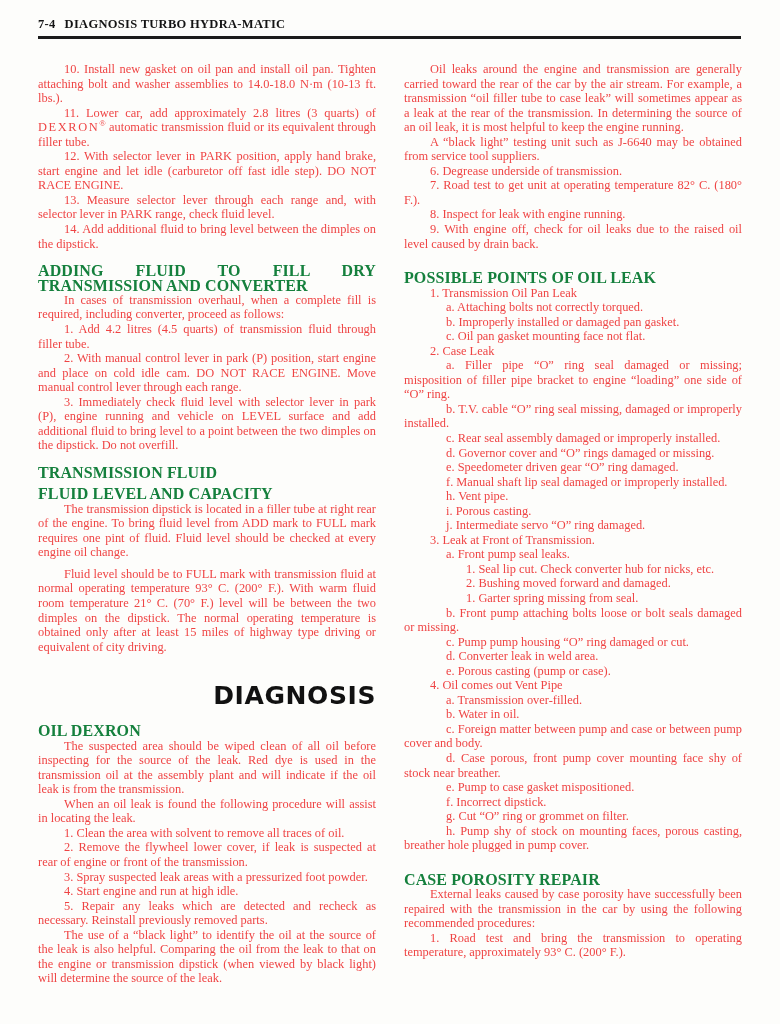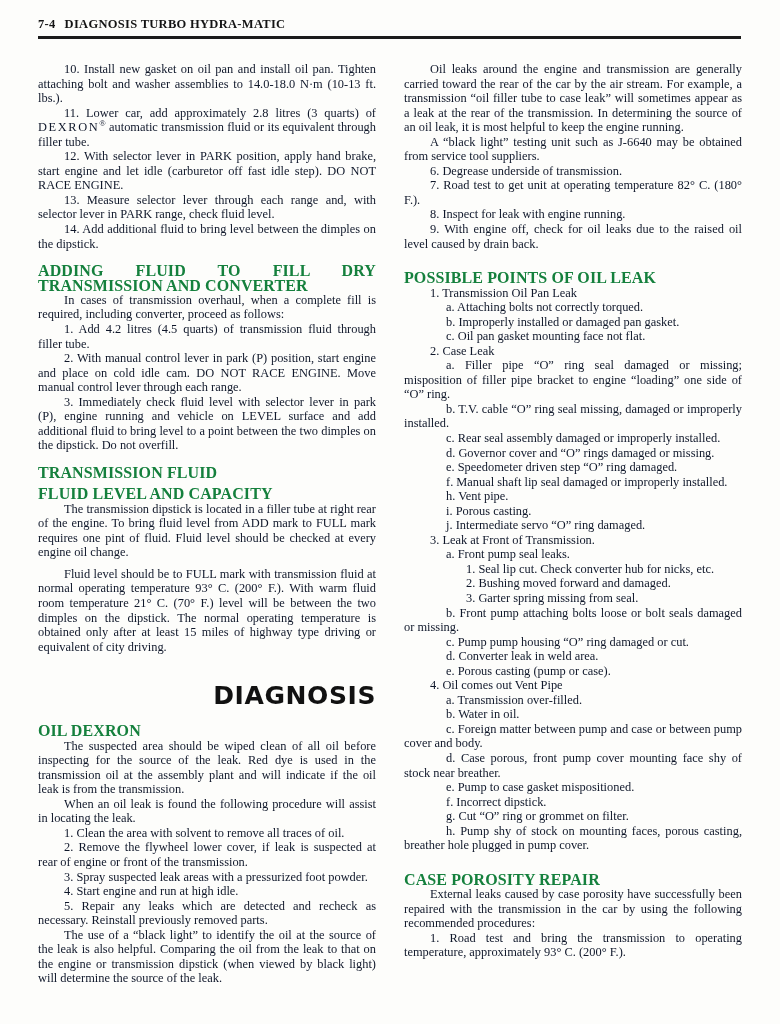--- a/index.html
+++ b/index.html
@@ -63,21 +63,21 @@
   }
 
   
   p {
     margin: 0;
     font-size: 12.4px;
     line-height: 14.55px;
     text-align: justify;
     text-justify: inter-word;
     hyphens: none;
-    color: #0f172a;
+    color: #ef4444;
   }
   p.indent {
     text-indent: 26px;
   }
 
   
   p.item {
     text-indent: 26px;
   }
   p.item-a {
@@ -197,30 +197,30 @@
       <div id="r-points">
           <p class="item">1. Transmission Oil Pan Leak</p>
           <p class="item-a">a.   Attaching bolts not correctly torqued.</p>
           <p class="item-a">b.   Improperly installed or damaged pan gasket.</p>
           <p class="item-a">c.   Oil pan gasket mounting face not flat.</p>
           <p class="item">2. Case Leak</p>
           <p class="item-a">a.   Filler pipe “O” ring seal damaged or missing; misposition of filler pipe bracket to engine “loading” one side of “O” ring.</p>
           <p class="item-a">b.   T.V. cable “O” ring seal missing, damaged or improperly installed.</p>
           <p class="item-a">c.   Rear seal assembly damaged or improperly installed.</p>
           <p class="item-a">d.   Governor cover and “O” rings damaged or missing.</p>
-          <p class="item-a">e.   Speedometer driven step “O” ring damaged.</p>
+          <p class="item-a">e.   Speedometer driven gear “O” ring damaged.</p>
           <p class="item-a">f.   Manual shaft lip seal damaged or improperly installed.</p>
           <p class="item-a">h.   Vent pipe.</p>
           <p class="item-a">i.   Porous casting.</p>
           <p class="item-a">j.   Intermediate servo “O” ring damaged.</p>
           <p class="item">3. Leak at Front of Transmission.</p>
           <p class="item-a">a.   Front pump seal leaks.</p>
           <p class="item-n2">1. Seal lip cut. Check converter hub for nicks, etc.</p>
           <p class="item-n2">2. Bushing moved forward and damaged.</p>
-          <p class="item-n2">3. Garter spring missing from seal.</p>
+          <p class="item-n2">1. Garter spring missing from seal.</p>
           <p class="item-a">b.   Front pump attaching bolts loose or bolt seals damaged or missing.</p>
           <p class="item-a">c.   Pump pump housing “O” ring damaged or cut.</p>
           <p class="item-a">d.   Converter leak in weld area.</p>
           <p class="item-a">e.   Porous casting (pump or case).</p>
           <p class="item">4. Oil comes out Vent Pipe</p>
           <p class="item-a">a.   Transmission over-filled.</p>
           <p class="item-a">b.   Water in oil.</p>
           <p class="item-a">c.   Foreign matter between pump and case or between pump cover and body.</p>
           <p class="item-a">d.   Case porous, front pump cover mounting face shy of stock near breather.</p>
           <p class="item-a">e.   Pump to case gasket mispositioned.</p>

